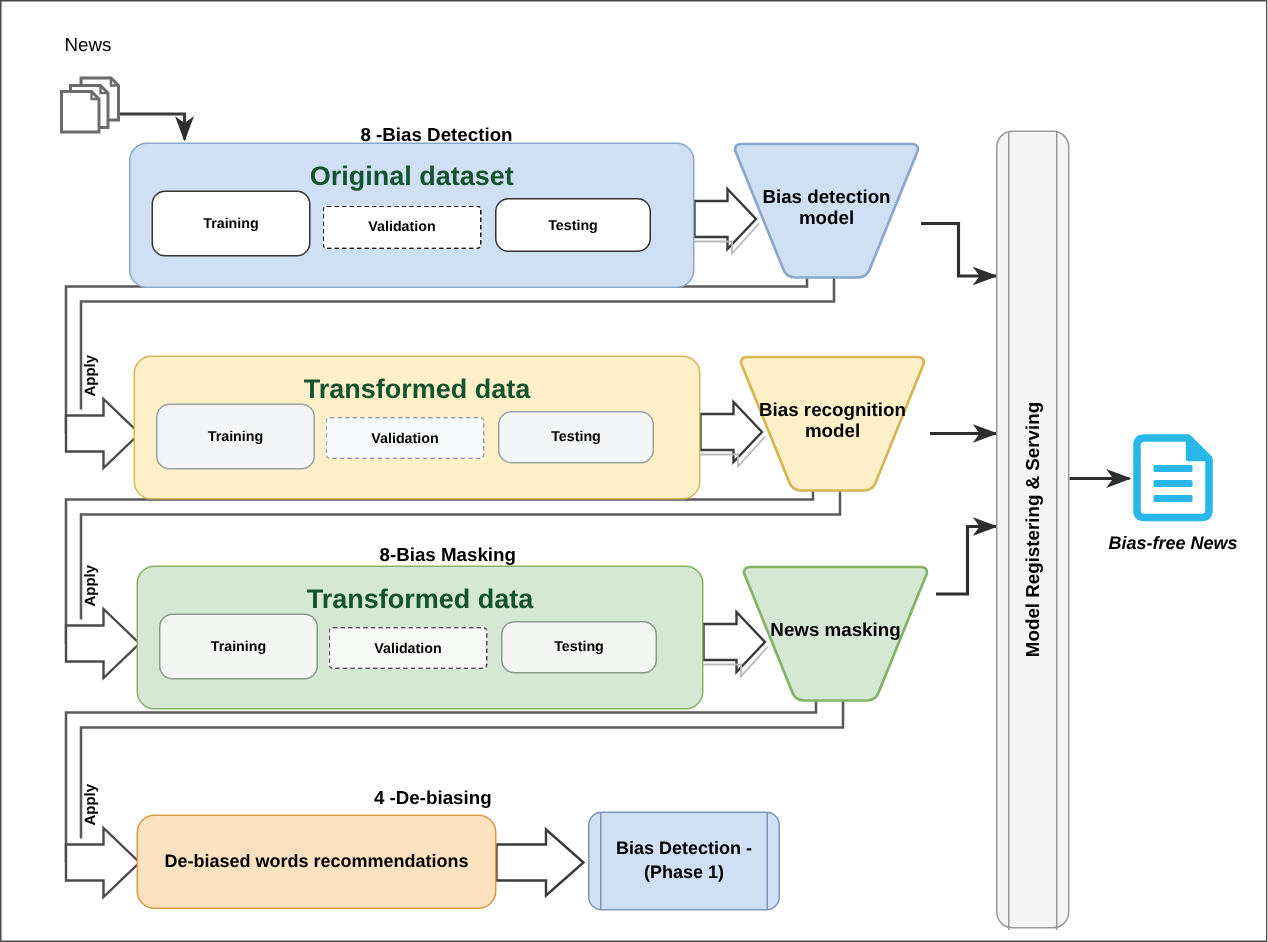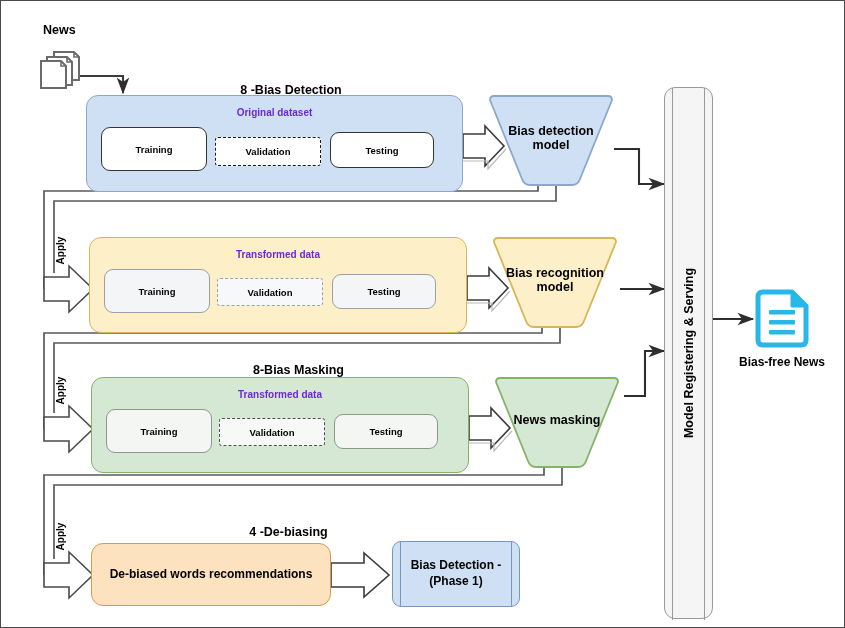--- a/index.html
+++ b/index.html
@@ -14,21 +14,21 @@
     overflow:hidden;
   }
   .abs{position:absolute;box-sizing:border-box;}
 
   
   .phase-title{
     font-size:12.5px;font-weight:bold;color:#000;
     text-align:center;white-space:nowrap;
   }
   .box-title{
-    font-size:10px;font-weight:bold;color:#6d28d9;
+    font-size:18px;font-weight:bold;color:#14532d;
     text-align:center;white-space:nowrap;
   }
   .split-label{
     font-size:9.5px;font-weight:bold;color:#000;
     display:flex;align-items:center;justify-content:center;
     text-align:left;
   }
 
   
   .phase-box{border-radius:12px;border:1.6px solid #888;}
@@ -65,22 +65,22 @@
     transform-origin:center center;
   }
 
   
   .apply-label{
     position:absolute;font-size:10px;font-weight:bold;color:#000;
     white-space:nowrap;transform:rotate(-90deg);transform-origin:center center;
   }
 
   
-  #news-label{font-size:12.5px;font-weight:bold;color:#000;}
-  #biasfree-label{font-size:12px;font-weight:bold;color:#000;text-align:center;white-space:nowrap;}
+  #news-label{font-size:12.5px;font-weight:normal;color:#000;}
+  #biasfree-label{font-size:12px;font-weight:bold;color:#000;text-align:center;white-space:nowrap;font-style:italic;}
 
   
   #phase1-result{
     background:#cfe0f5;border:1.5px solid #7a96bb;border-radius:9px;
   }
   #phase1-result .vline{position:absolute;top:0;bottom:0;width:1.3px;background:#7a96bb;}
   #phase1-result .txt{
     position:absolute;left:0;right:0;top:50%;transform:translateY(-50%);
     text-align:center;font-size:12px;font-weight:bold;color:#000;line-height:1.3;
   }

